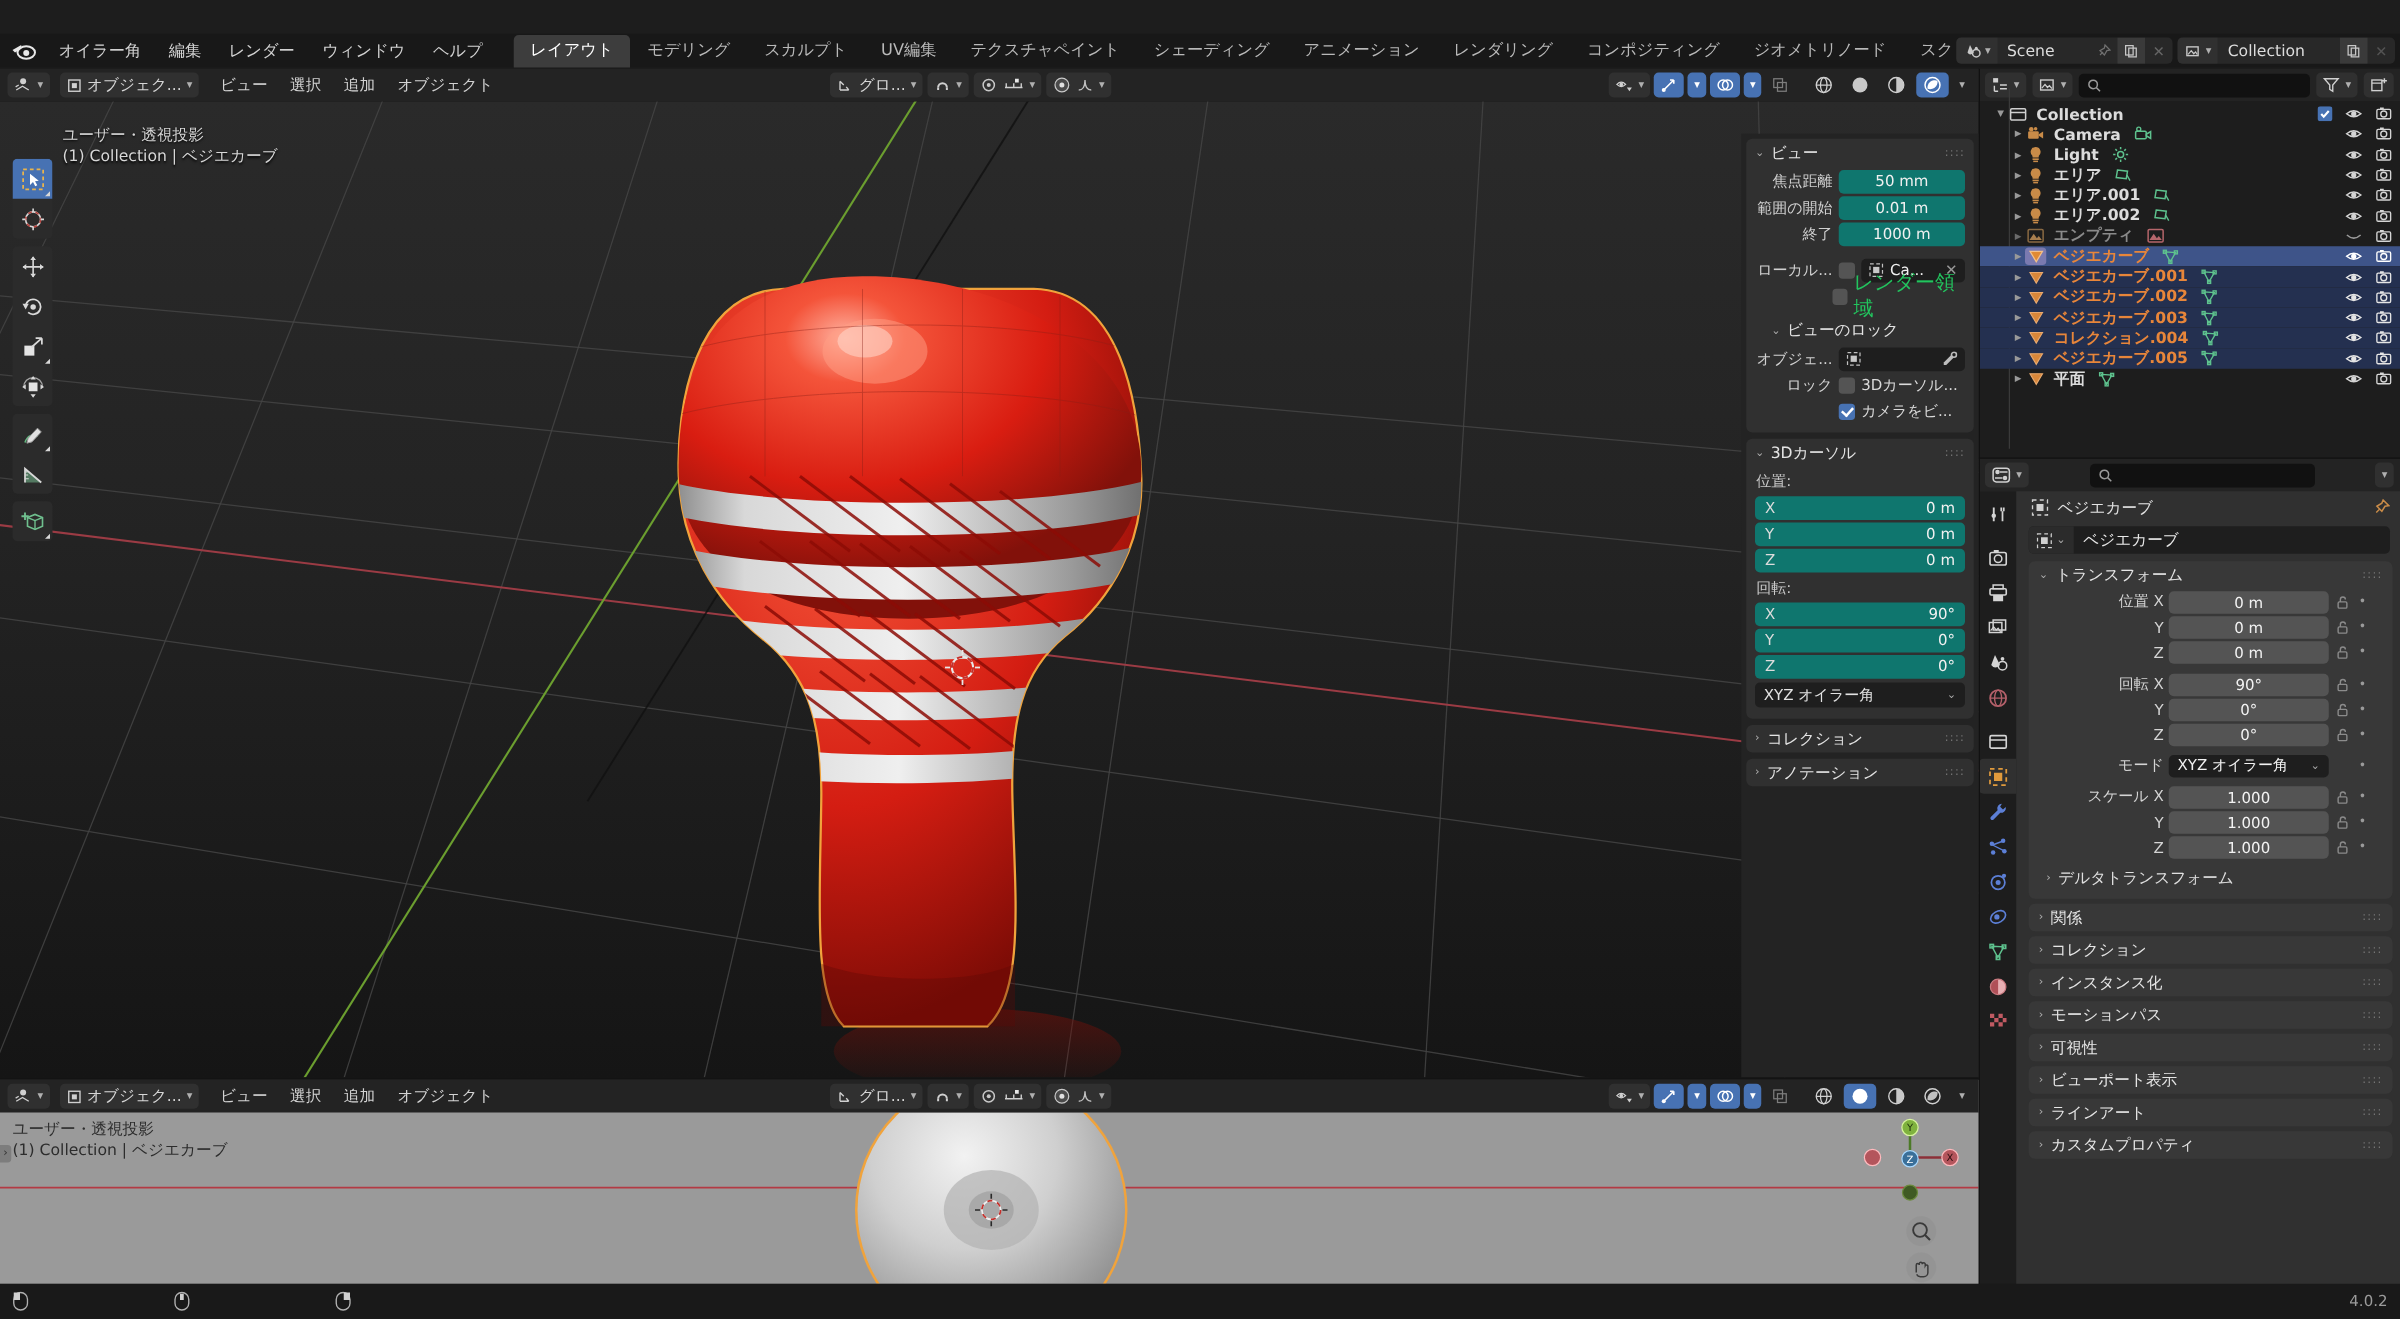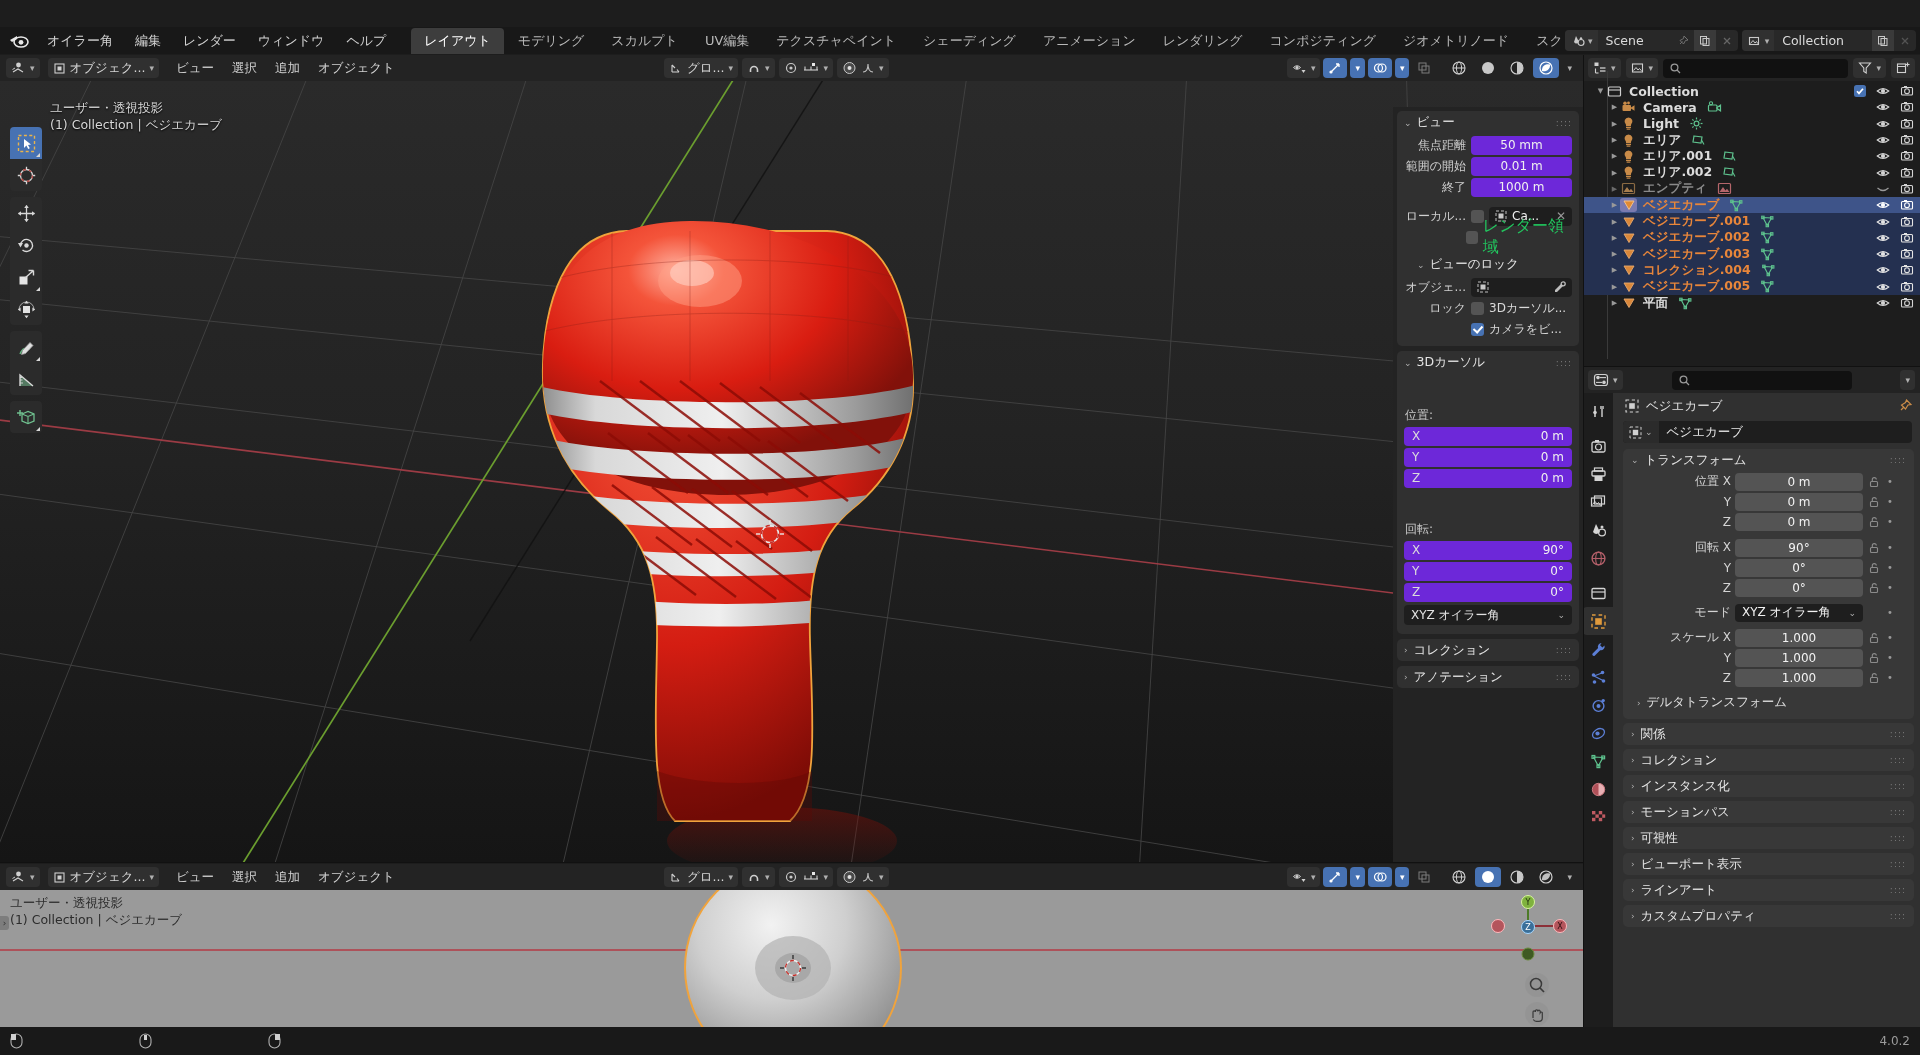--- a/index.html
+++ b/index.html
@@ -122,27 +122,27 @@
     background:#232323; z-index:16; padding:4px; overflow:hidden;
   }
   .pbox{ background:#303030; border-radius:5px; margin-bottom:5px; padding:0 0 6px 0;}
   .phead{
     display:flex;align-items:center;gap:5px;height:23px;padding:0 7px;font-size:12.5px;color:#e4e4e4;
   }
   .phead .grip{ margin-left:auto; color:#777; font-size:9px; letter-spacing:1px; line-height:6px;}
   .prow{ display:flex;align-items:center;height:20px;margin:1px 7px; gap:5px;}
   .plabel{ width:62px;text-align:right;color:#d0d0d0;font-size:12px;white-space:nowrap;overflow:hidden;}
   .pfield{
-    flex:1;height:19px;background:#6d28d9;border-radius:4px;display:flex;align-items:center;
+    flex:1;height:19px;background:#0f766e;border-radius:4px;display:flex;align-items:center;
     justify-content:center; color:#f0f0f0;font-size:12px;
   }
   .pfield.split{ justify-content:space-between; padding:0 8px;}
   .pfield.split .k{ color:#dcdcdc; }
   .pfield.dark{ background:#1e1e1e; }
-  .psub{ padding:3px 8px 1px 8px;color:#c8c8c8;font-size:12px;margin-top:30px;}
+  .psub{ padding:3px 8px 1px 8px;color:#c8c8c8;font-size:12px;}
   .cbox{ width:13px;height:13px;border-radius:3px;background:#545454;}
   .cbox.checked{ background:#4772b3; position:relative;}
   .cbox.checked::after{
     content:"";position:absolute;left:4px;top:1px;width:4px;height:7px;
     border:2px solid #fff;border-top:0;border-left:0;transform:rotate(42deg);
   }
   .pdrop{
     margin:3px 7px;height:20px;background:#1e1e1e;border-radius:4px;display:flex;align-items:center;
     padding:0 7px;font-size:12px;color:#e2e2e2;
   }

